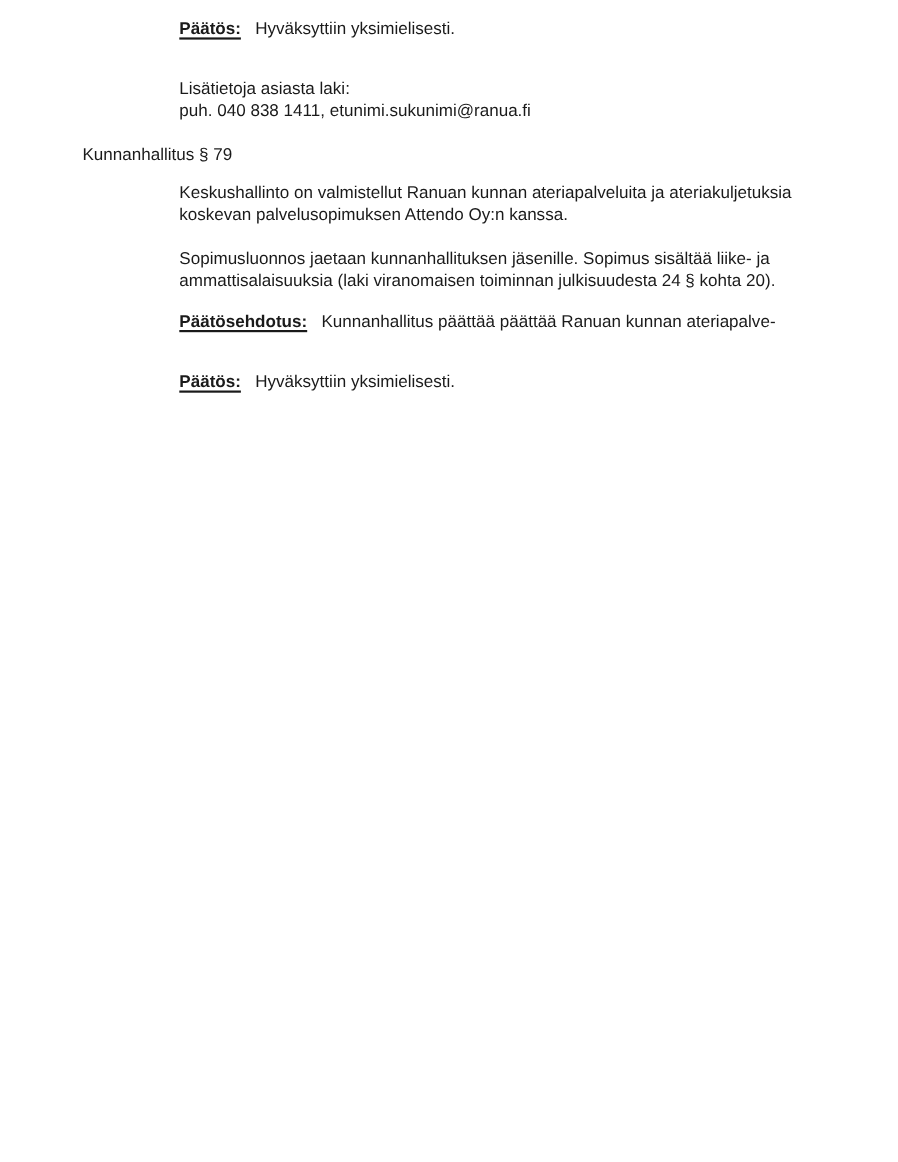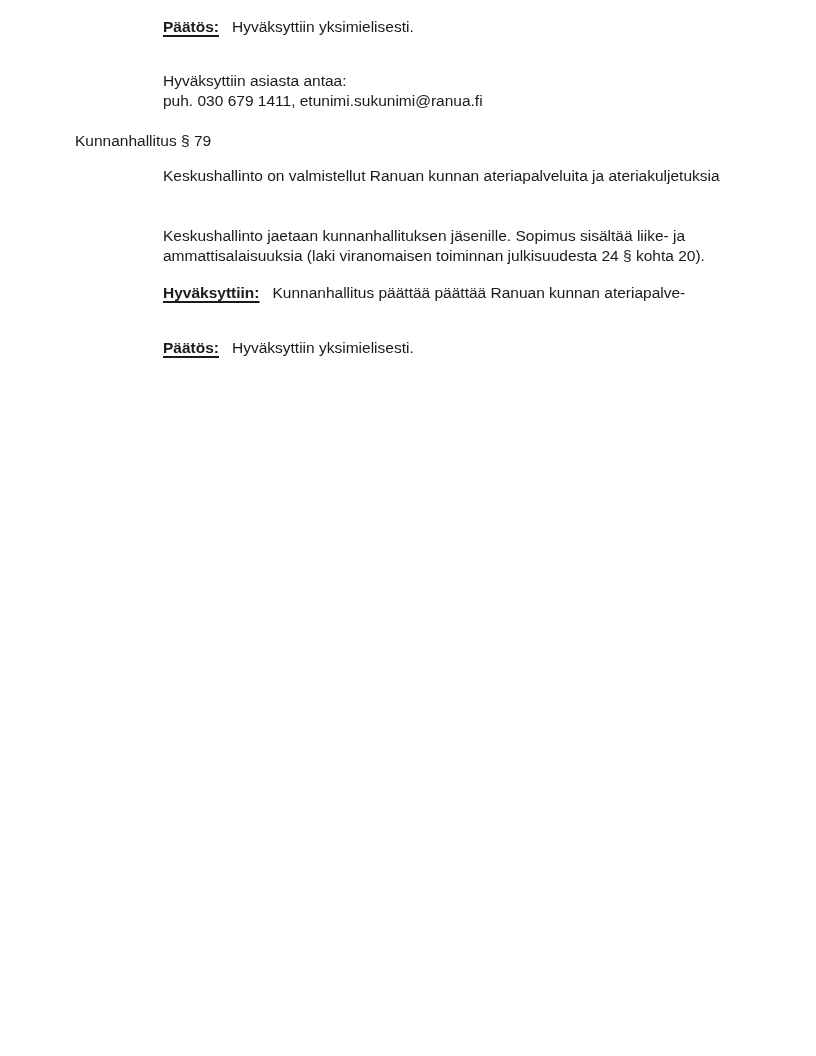--- a/index.html
+++ b/index.html
@@ -42,36 +42,37 @@
 </head>
 <body>
 
 <div class="page">
 
   <div class="block" style="top: 17px;">
     <span class="label">Päätös:</span><span>Hyväksyttiin yksimielisesti.</span>
   </div>
 
   <div class="block" style="top: 71px;">
-    <span class="line">Hyväksyttiin asiasta antaa:</span>
-    <span class="line">puh. 030 679 1411, etunimi.sukunimi@ranua.fi</span>
+    <span class="line">Lisätietoja asiasta laki:</span>
+    <span class="line">puh. 040 838 1411, etunimi.sukunimi@ranua.fi</span>
   </div>
 
   <div class="margin-heading" style="top: 131px;">Kunnanhallitus § 79</div>
 
   <div class="block" style="top: 166px;">
     <span class="line">Keskushallinto on valmistellut Ranuan kunnan ateriapalveluita ja ateriakuljetuksia</span>
+    <span class="line">koskevan palvelusopimuksen Attendo Oy:n kanssa.</span>
   </div>
 
   <div class="block" style="top: 226px;">
-    <span class="line">Keskushallinto jaetaan kunnanhallituksen jäsenille. Sopimus sisältää liike- ja</span>
+    <span class="line">Sopimusluonnos jaetaan kunnanhallituksen jäsenille. Sopimus sisältää liike- ja</span>
     <span class="line">ammattisalaisuuksia (laki viranomaisen toiminnan julkisuudesta 24 § kohta 20).</span>
   </div>
 
   <div class="block" style="top: 283px;">
-    <span class="line"><span class="label">Hyväksyttiin:</span><span>Kunnanhallitus päättää päättää Ranuan kunnan ateriapalve-</span></span>
+    <span class="line"><span class="label">Päätösehdotus:</span><span>Kunnanhallitus päättää päättää Ranuan kunnan ateriapalve-</span></span>
   </div>
 
   <div class="block" style="top: 338px;">
     <span class="label">Päätös:</span><span>Hyväksyttiin yksimielisesti.</span>
   </div>
 
 </div>
 
 </body></html>

